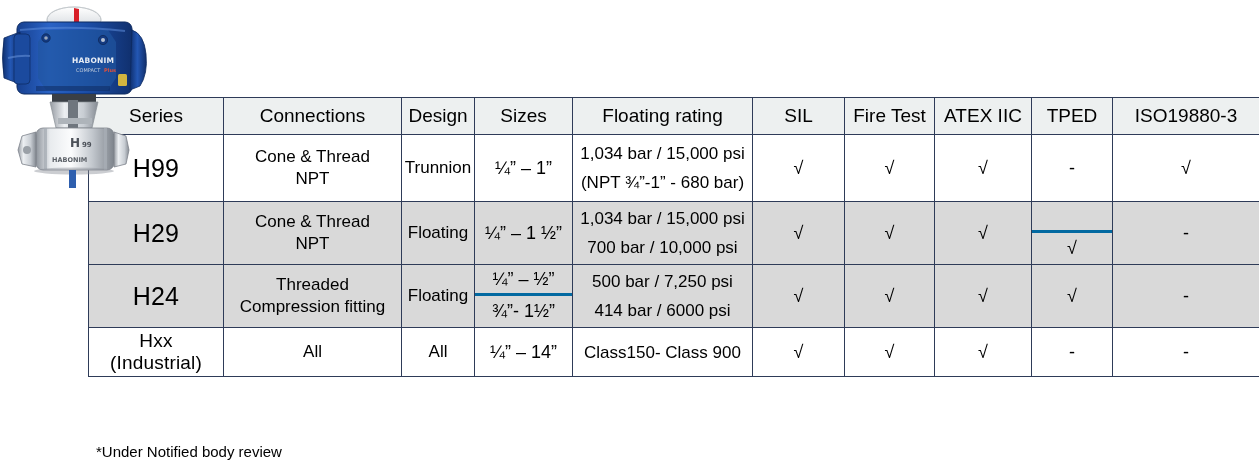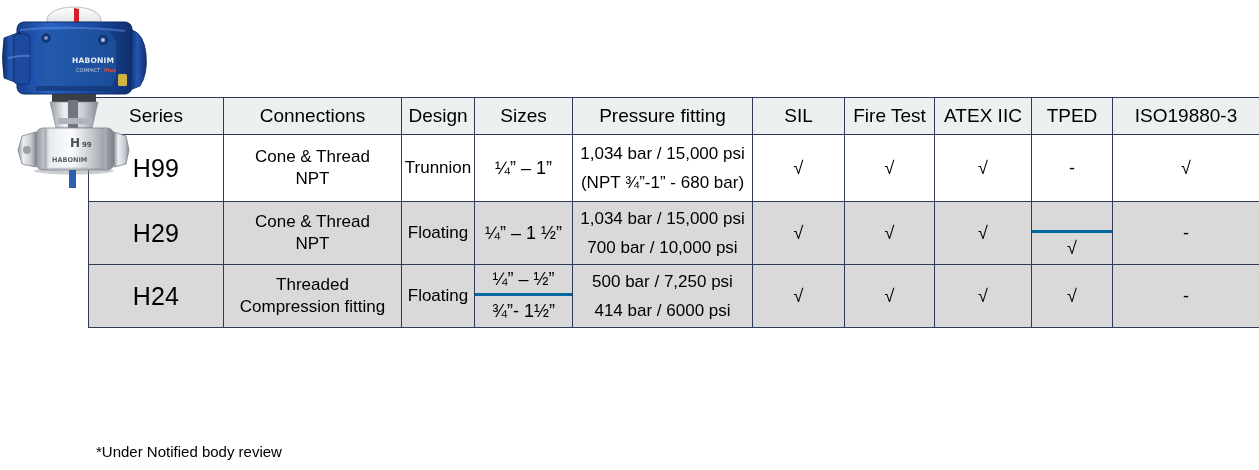--- a/index.html
+++ b/index.html
@@ -244,21 +244,21 @@
       <col class="c-atex">
     <col class="c-tped">
       <col class="c-iso">
   </colgroup>
   <thead>
     <tr>
       <th>Series</th>
       <th>Connections</th>
       <th>Design</th>
       <th>Sizes</th>
-      <th>Pressure fitting</th>
+      <th>Floating rating</th>
       <th>SIL</th>
       <th>Fire Test</th>
       <th>ATEX IIC</th>
       <th>TPED</th>
       <th>ISO19880-3</th>
     </tr>
   </thead>
   <tbody>
 
     <tr class="r-white row-h99">
@@ -322,16 +322,31 @@
         <span>500 bar / 7,250 psi</span>
         <span>414 bar / 6000 psi</span>
       </td>
       <td class="mark">√</td>
       <td class="mark">√</td>
       <td class="mark">√</td>
       <td class="mark">√</td>
       <td class="mark">-</td>
     </tr>
 
+    <tr class="r-white row-hxx">
+      <td class="series-cell small two-line">
+        <span>Hxx</span>
+        <span>(Industrial)</span>
+      </td>
+      <td class="cell-text">All</td>
+      <td class="cell-text">All</td>
+      <td class="sizes-cell">¼” – 14”</td>
+      <td class="press-cell">Class150- Class 900</td>
+      <td class="mark">√</td>
+      <td class="mark">√</td>
+      <td class="mark">√</td>
+      <td class="mark">-</td>
+      <td class="mark">-</td>
+    </tr>
   </tbody>
 </table>
 
 <div id="footnote">*Under Notified body review</div>
 
 </body></html>

